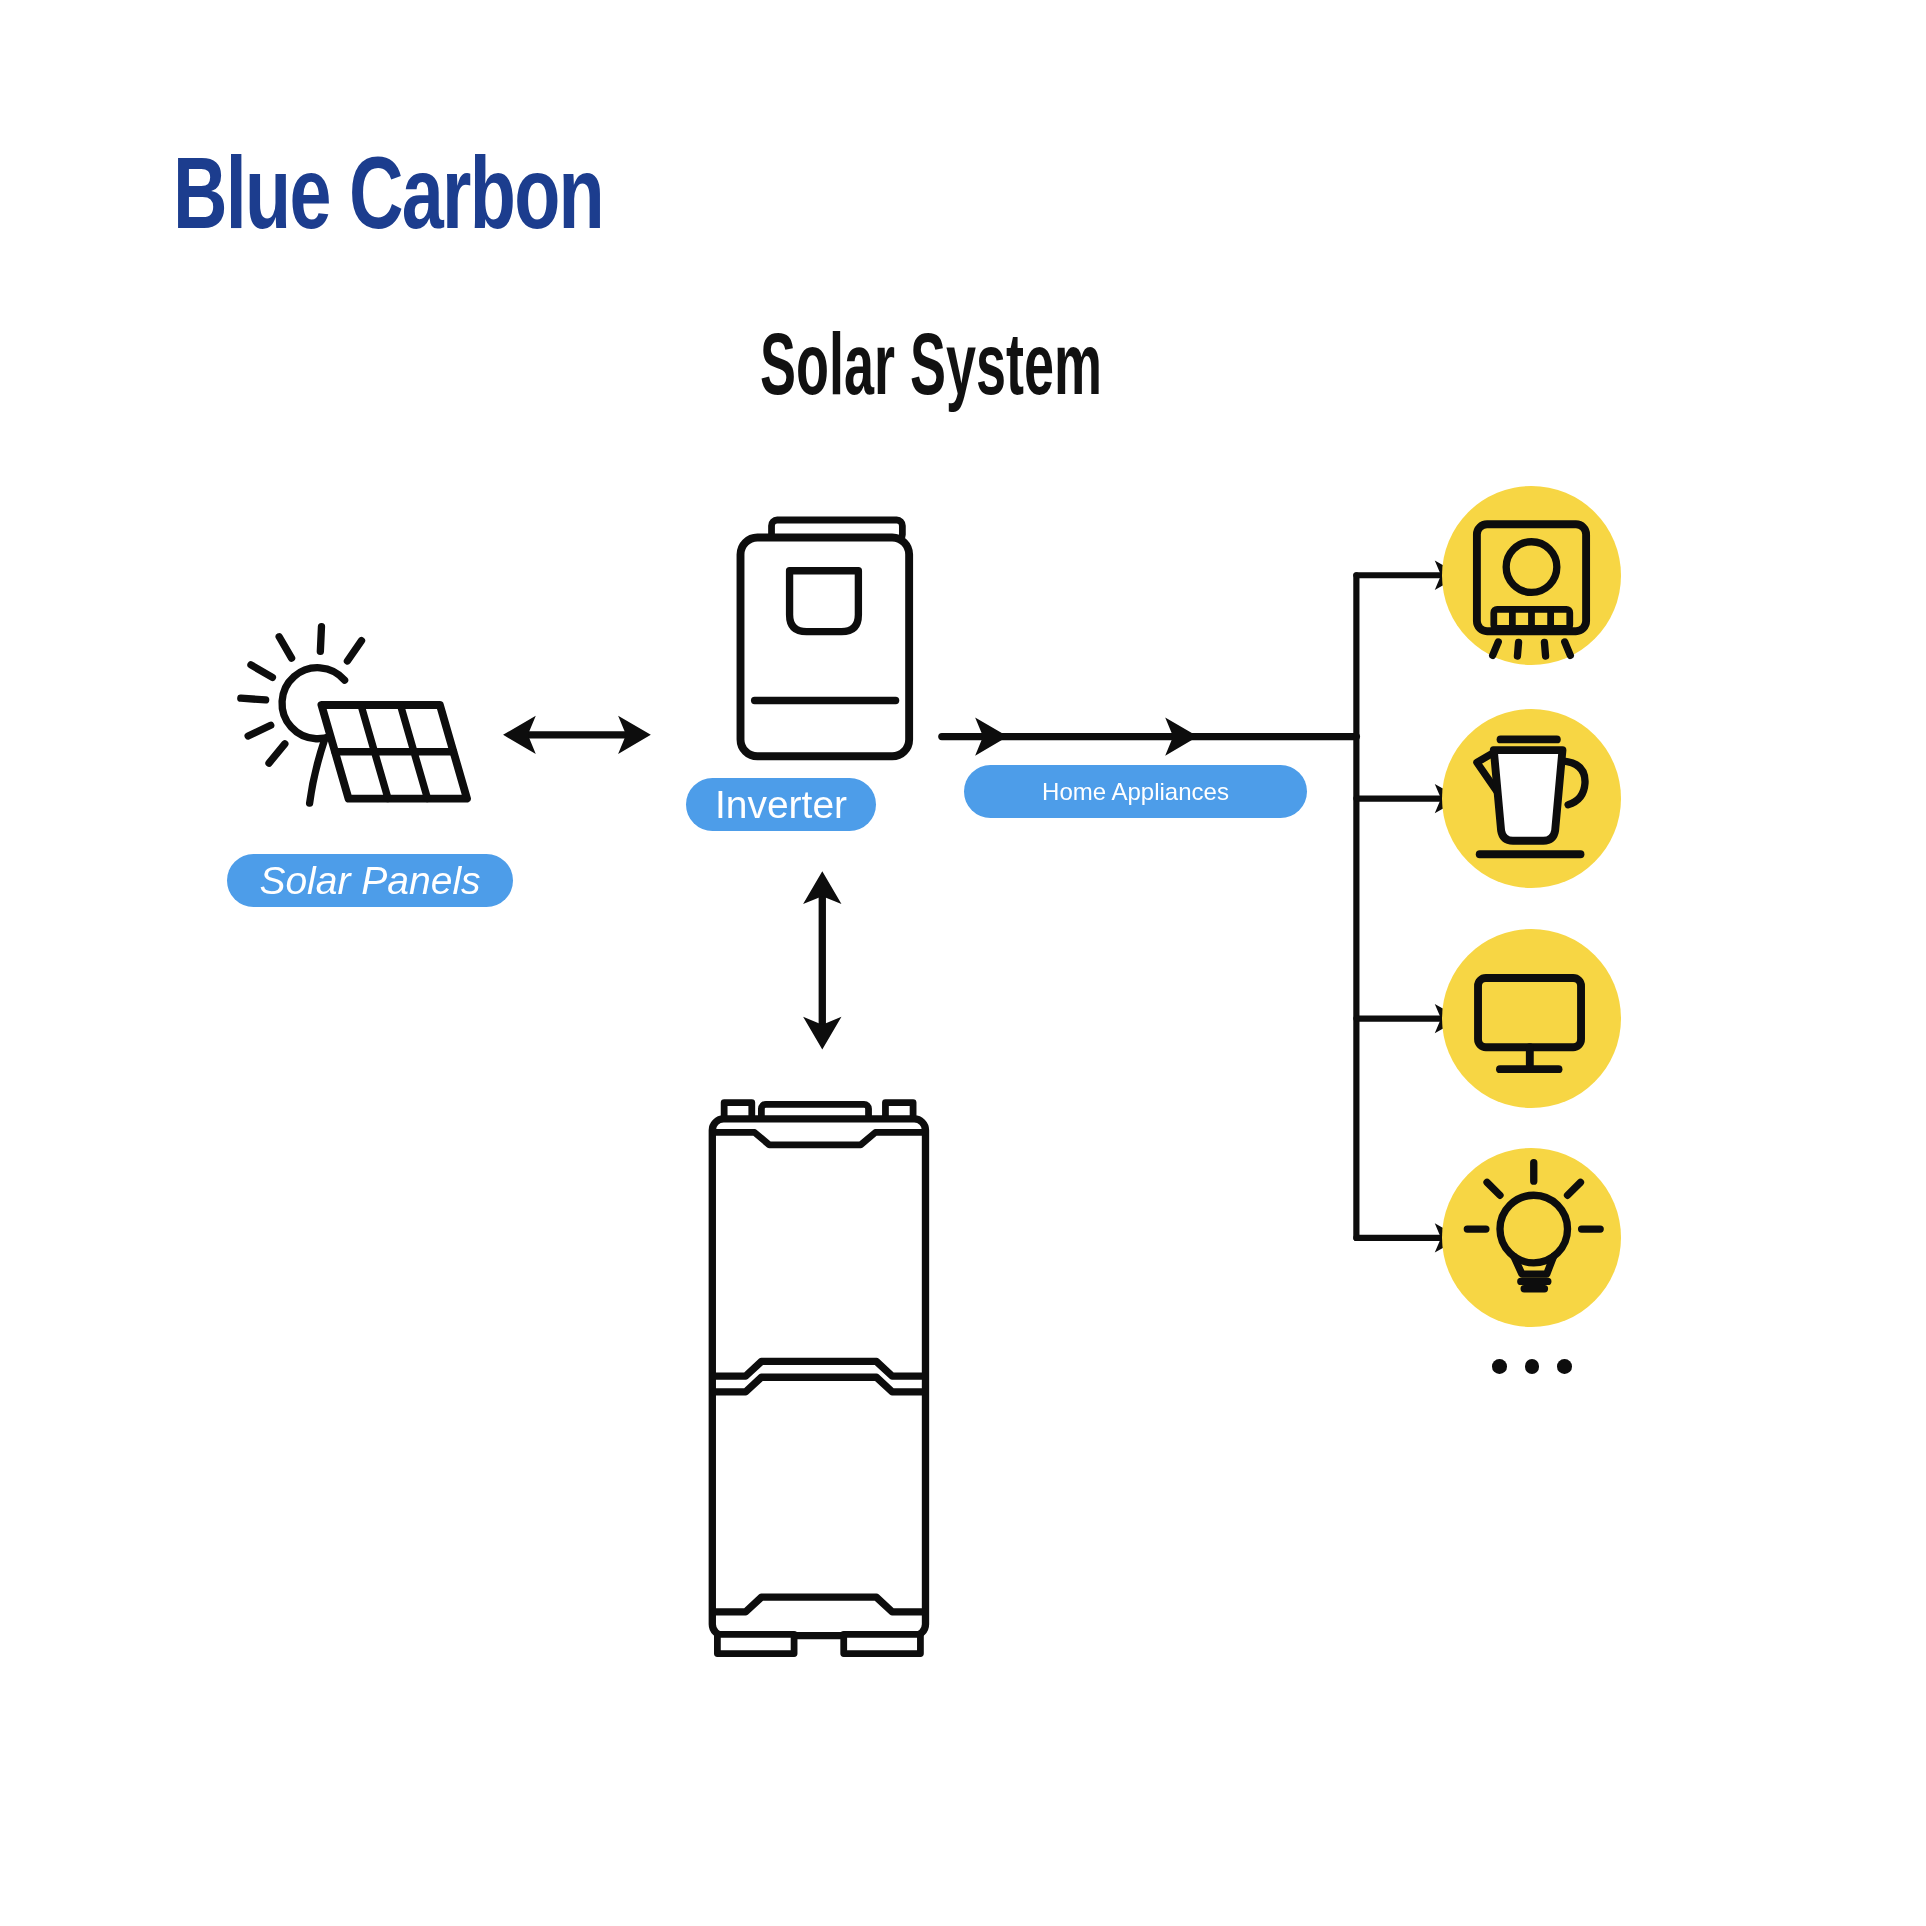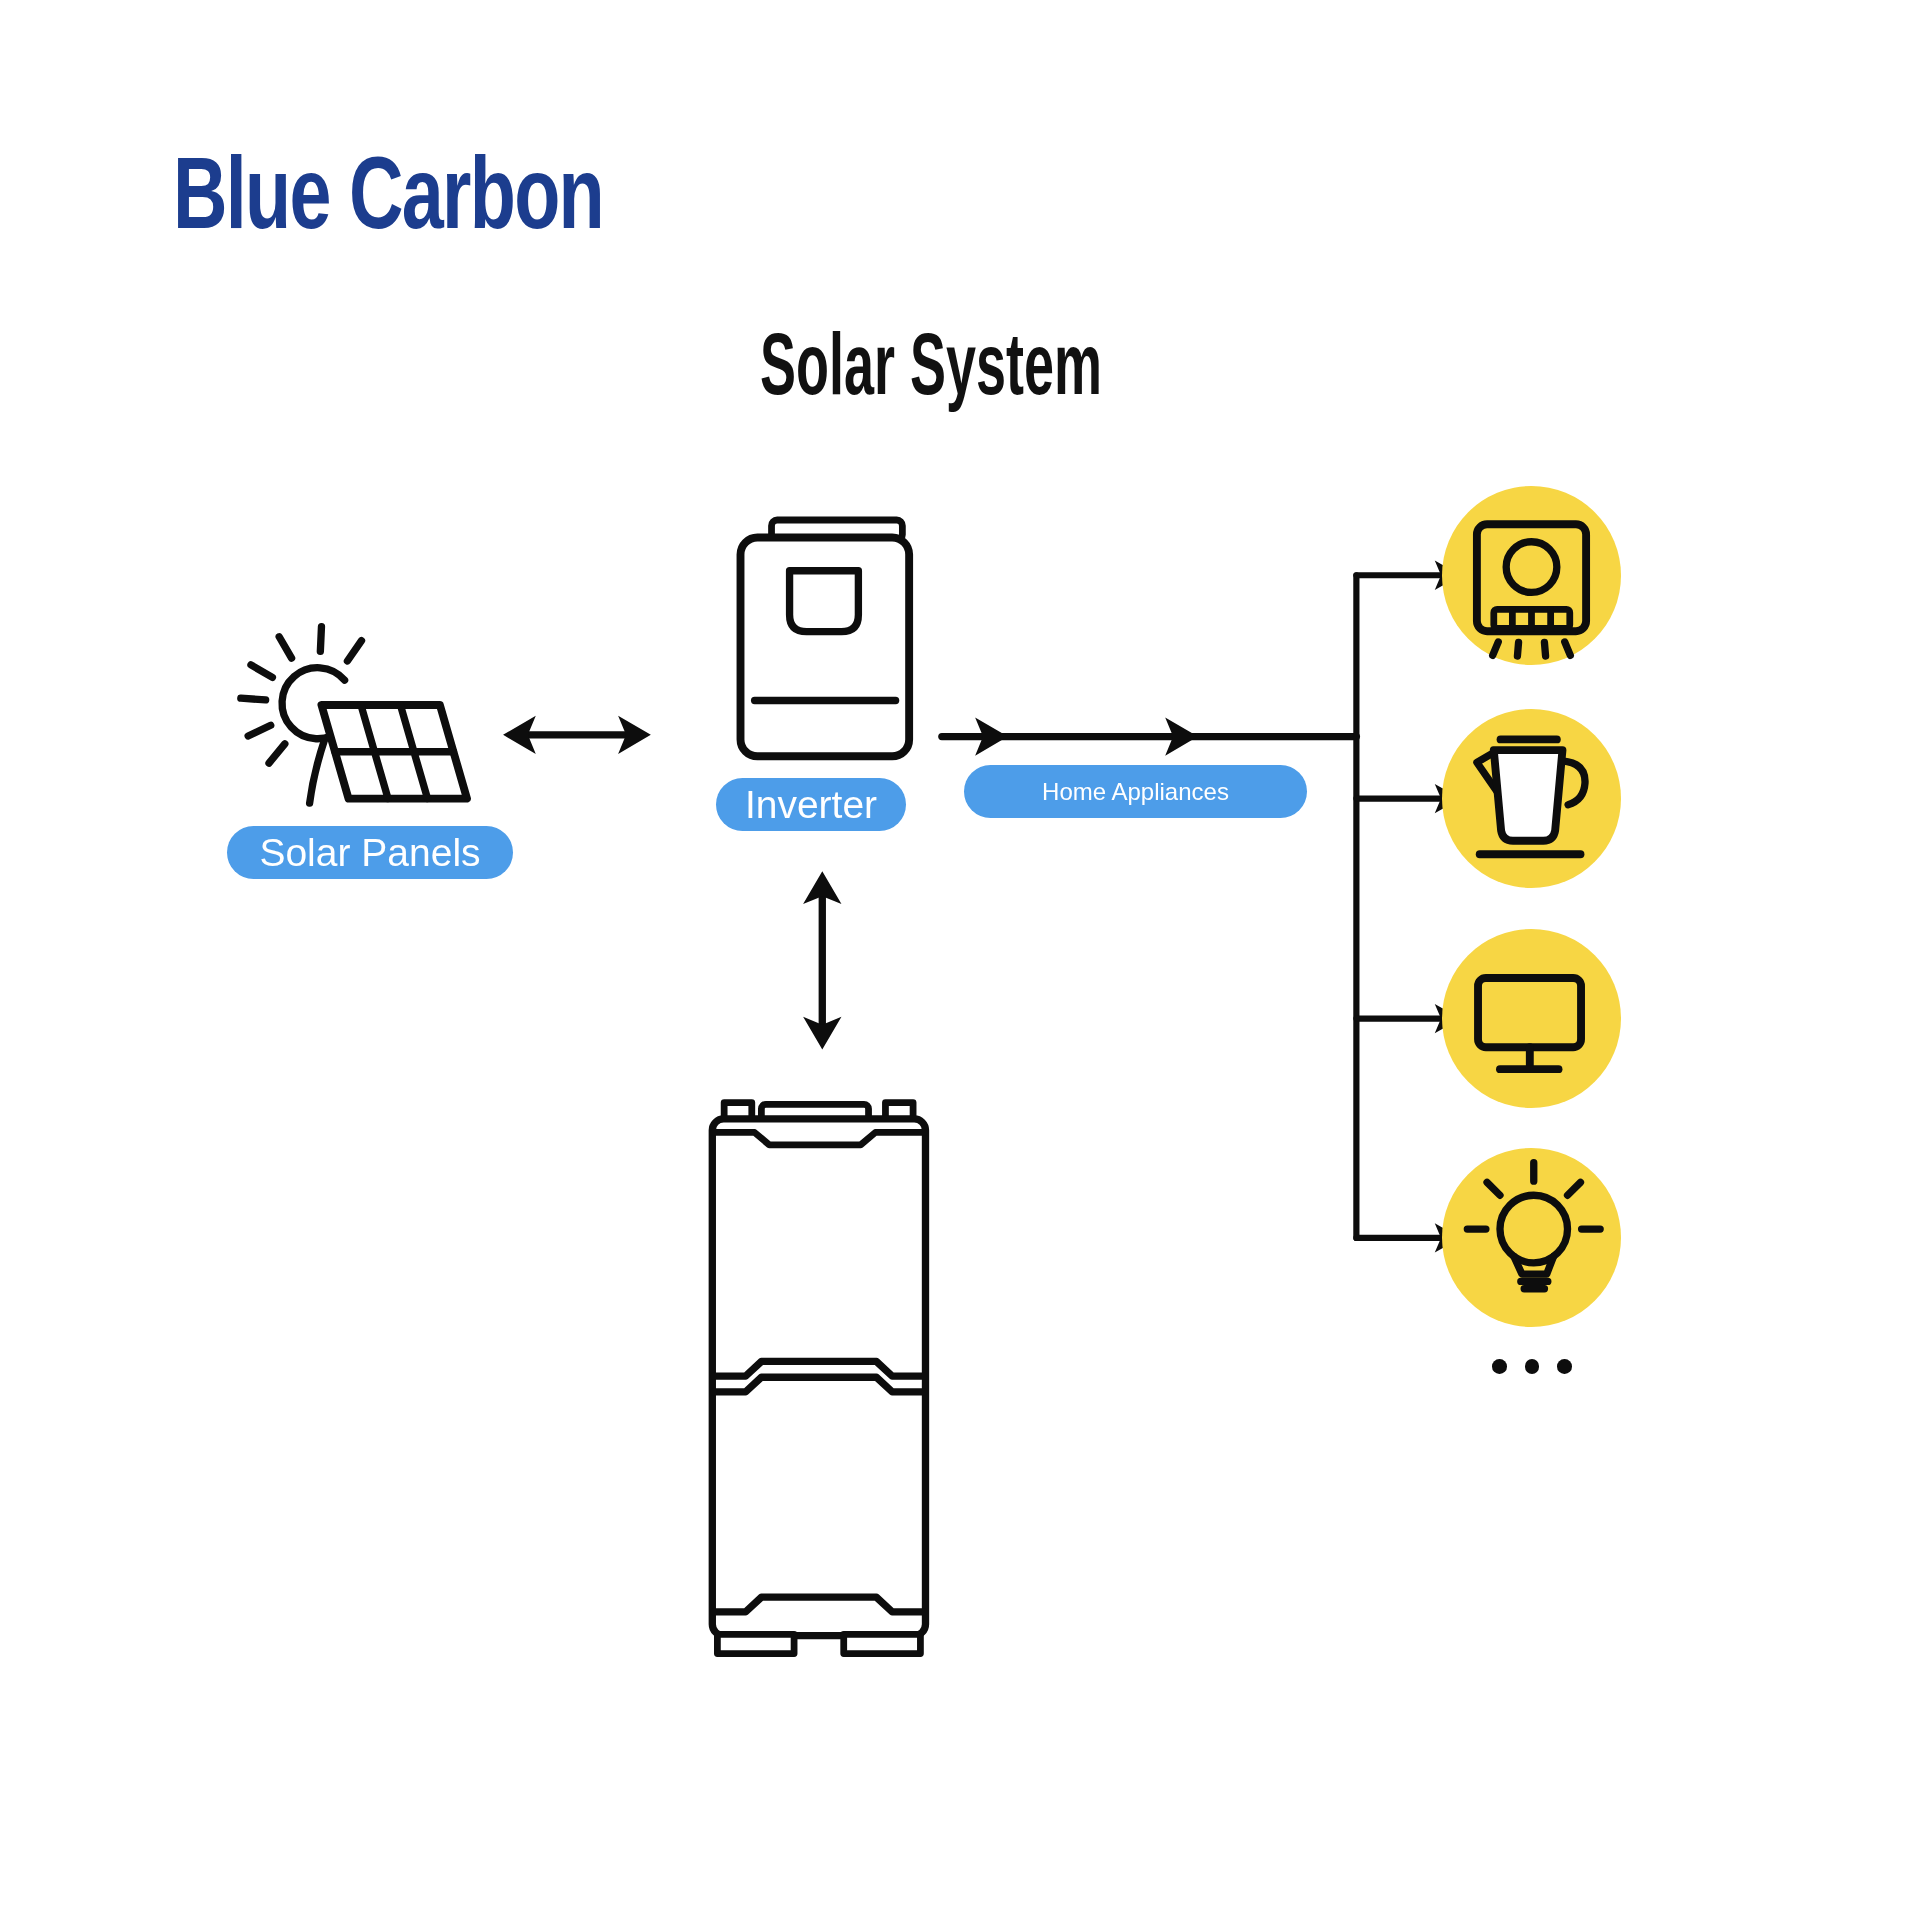--- a/index.html
+++ b/index.html
@@ -35,22 +35,22 @@
     white-space:nowrap;
   }
   .art{position:absolute;left:0;top:0;width:1926px;height:1926px;}
   .pill{
     position:absolute;height:53px;border-radius:29px;
     background:var(--label-blue);color:var(--text-white);
     display:flex;align-items:center;justify-content:center;
     font-size:39px;font-weight:400;line-height:1;
     white-space:nowrap;
   }
-  .pill-solar{left:227px;top:826px;width:286px;}
-  .pill-inverter{left:716px;top:778px;width:190px;}
+  .pill-solar{left:227px;top:854px;width:286px;font-style:italic;}
+  .pill-inverter{left:686px;top:778px;width:190px;}
   .pill-ha{left:964px;top:765px;width:343px;font-size:24px;}
   .appliance{
     position:absolute;width:179px;height:179px;border-radius:50%;
     background:var(--appliance-yellow);
   }
   .appliance svg{position:absolute;left:0;top:0;width:179px;height:179px;}
   .app-1{left:1442px;top:486px;}
   .app-2{left:1442px;top:709px;}
   .app-3{left:1442px;top:929px;}
   .app-4{left:1442px;top:1148px;}

